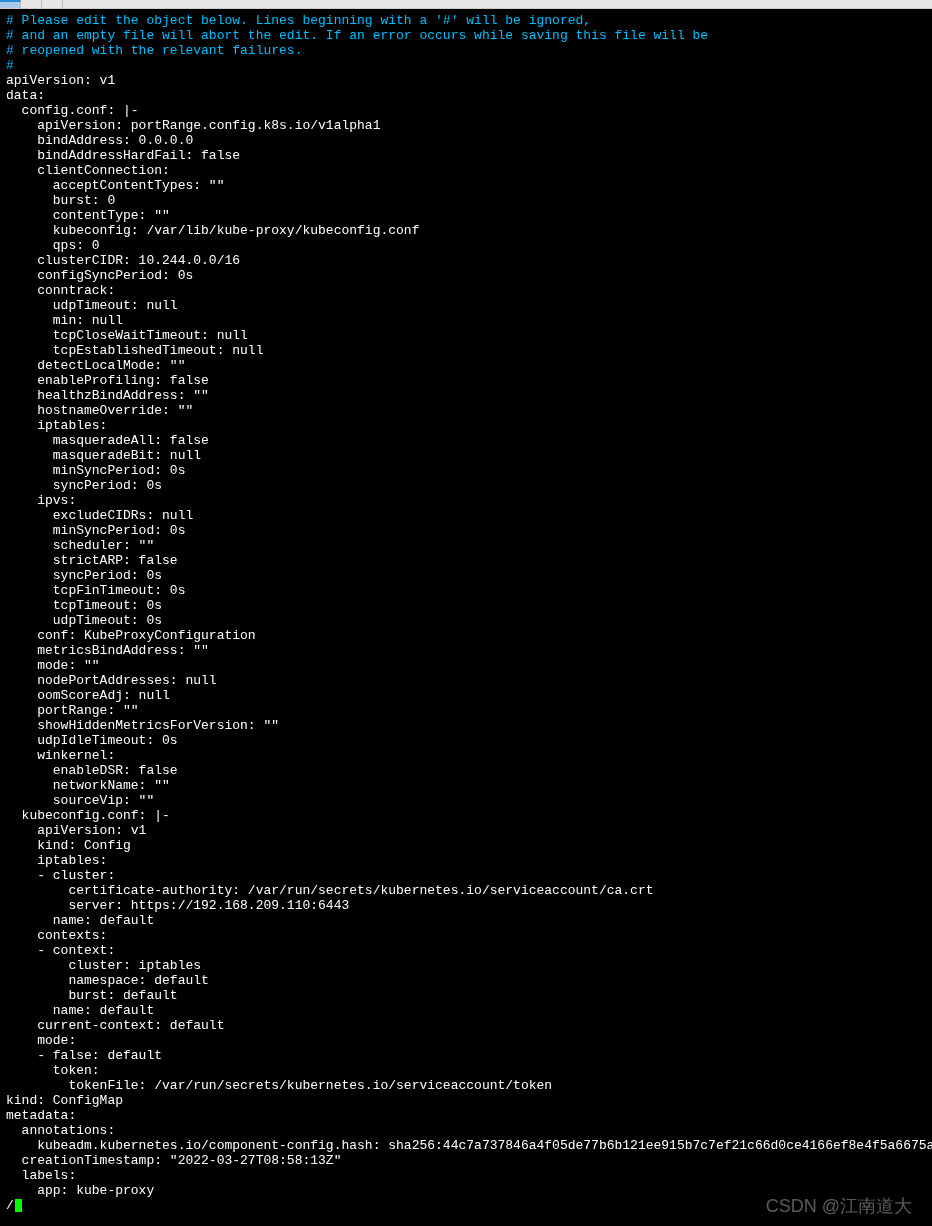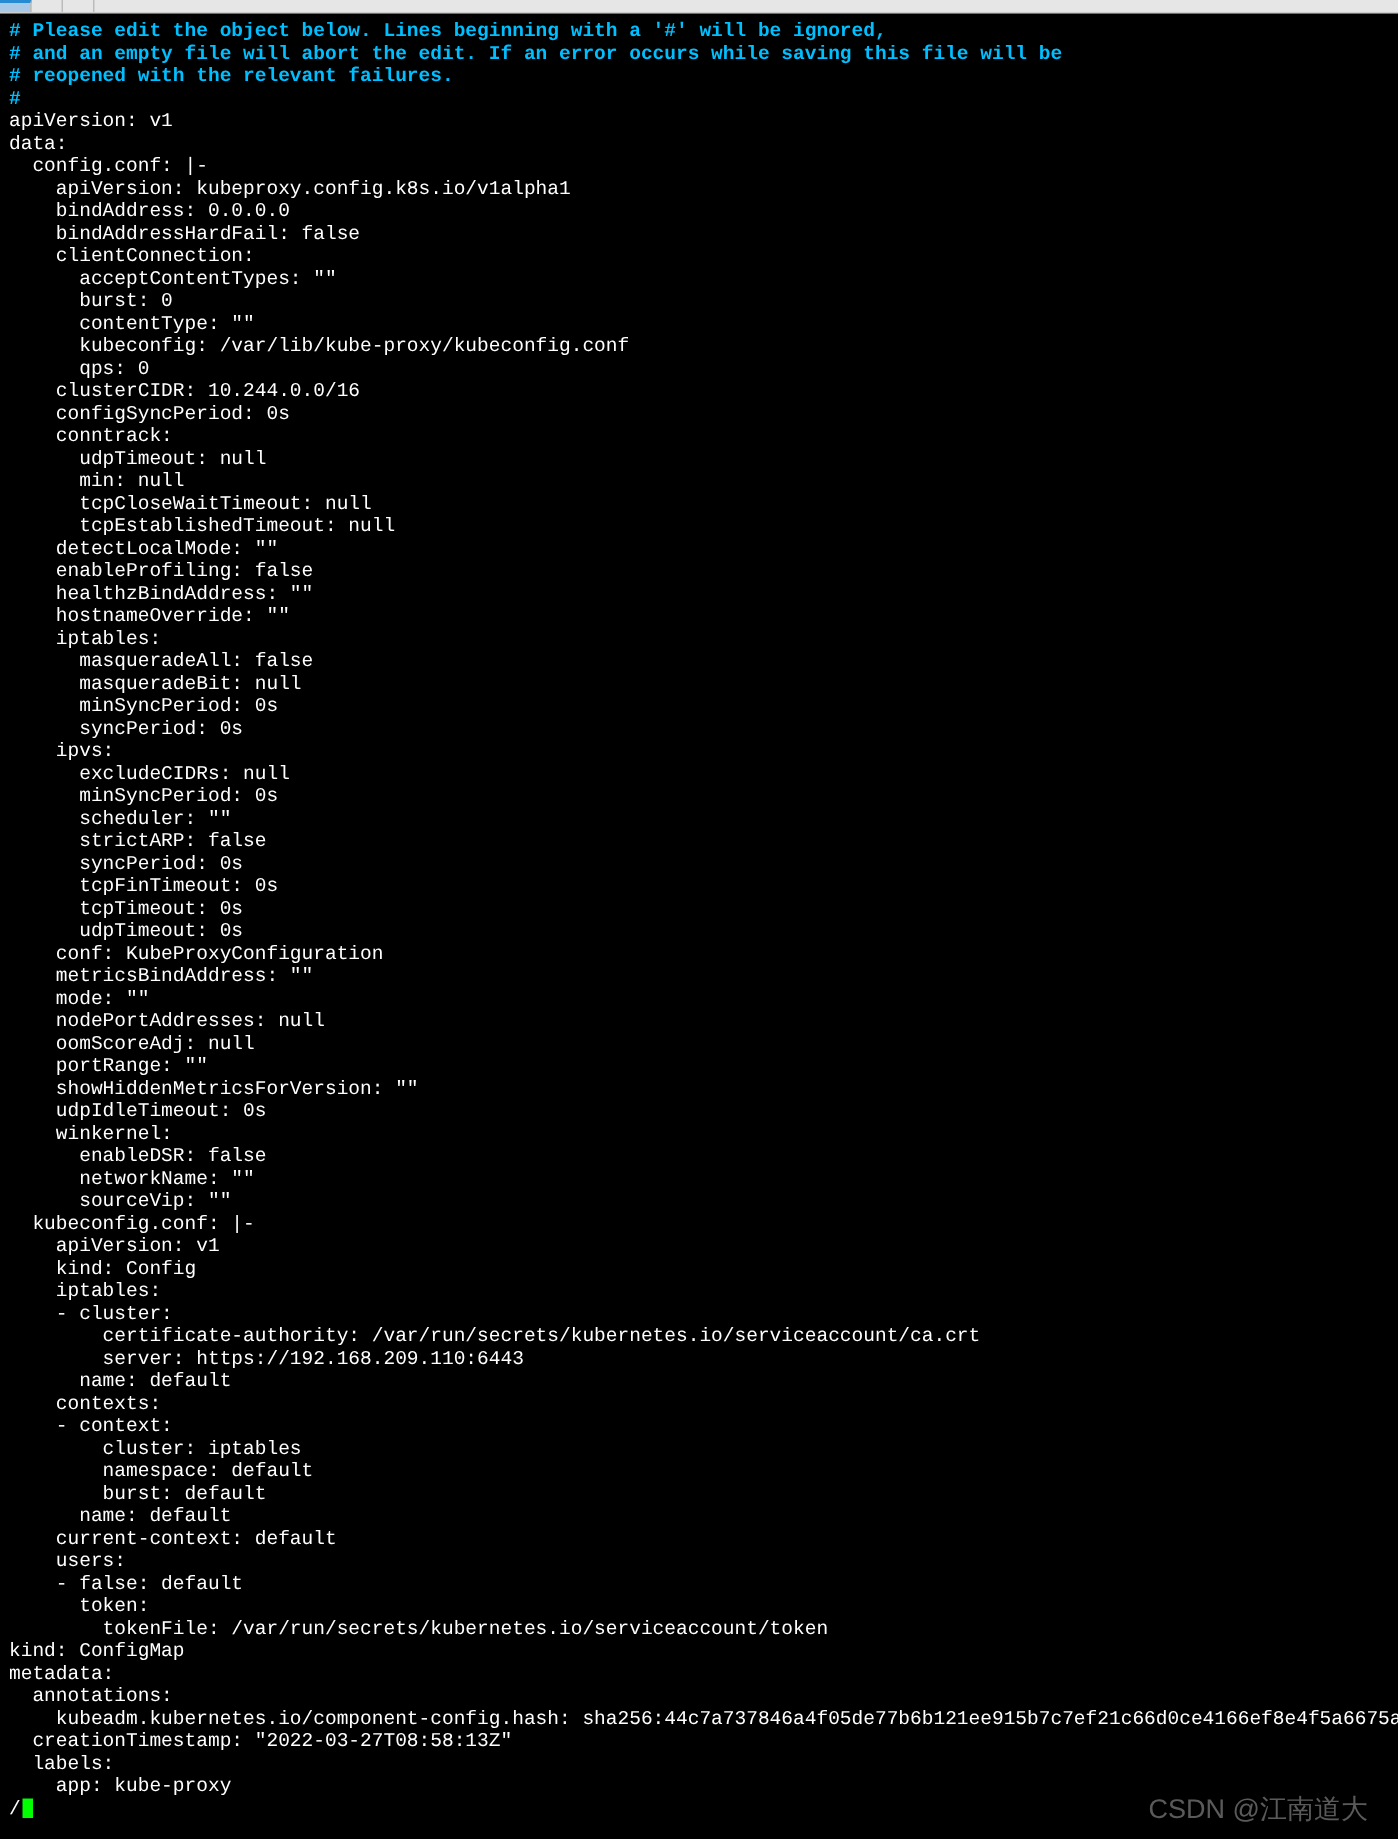--- a/index.html
+++ b/index.html
@@ -32,21 +32,21 @@
   .terminal {
     background: #000;
     color: #fff;
     padding: 4px 6px 10px 6px;
     line-height: 15px;
     white-space: pre;
     font-family: "Consolas", "Courier New", monospace;
     min-height: 1210px;
     position: relative;
   }
-  .comment { color: #00bfff; font-weight: bold; }
+  .comment { color: #00bfff; }
   .prompt-line {
     display: flex;
     align-items: center;
   }
   .cursor {
     display: inline-block;
     width: 7px;
     height: 13px;
     background: #00ff00;
     margin-left: 1px;
@@ -71,21 +71,21 @@
   <div class="tab"></div>
 </div>
 
 <div class="terminal"><span class="comment"># Please edit the object below. Lines beginning with a '#' will be ignored,</span>
 <span class="comment"># and an empty file will abort the edit. If an error occurs while saving this file will be</span>
 <span class="comment"># reopened with the relevant failures.</span>
 <span class="comment">#</span>
 <span>apiVersion: v1</span>
 <span>data:</span>
 <span>  config.conf: |-</span>
-<span>    apiVersion: kubeproxy.config.k8s.io/v1alpha1</span>
+<span>    apiVersion: portRange.config.k8s.io/v1alpha1</span>
 <span>    bindAddress: 0.0.0.0</span>
 <span>    bindAddressHardFail: false</span>
 <span>    clientConnection:</span>
 <span>      acceptContentTypes: ""</span>
 <span>      burst: 0</span>
 <span>      contentType: ""</span>
 <span>      kubeconfig: /var/lib/kube-proxy/kubeconfig.conf</span>
 <span>      qps: 0</span>
 <span>    clusterCIDR: 10.244.0.0/16</span>
 <span>    configSyncPeriod: 0s</span>
@@ -132,21 +132,21 @@
 <span>        certificate-authority: /var/run/secrets/kubernetes.io/serviceaccount/ca.crt</span>
 <span>        server: https://192.168.209.110:6443</span>
 <span>      name: default</span>
 <span>    contexts:</span>
 <span>    - context:</span>
 <span>        cluster: iptables</span>
 <span>        namespace: default</span>
 <span>        burst: default</span>
 <span>      name: default</span>
 <span>    current-context: default</span>
-<span>    users:</span>
+<span>    mode:</span>
 <span>    - false: default</span>
 <span>      token:</span>
 <span>        tokenFile: /var/run/secrets/kubernetes.io/serviceaccount/token</span>
 <span>kind: ConfigMap</span>
 <span>metadata:</span>
 <span>  annotations:</span>
 <span>    kubeadm.kubernetes.io/component-config.hash: sha256:44c7a737846a4f05de77b6b121ee915b7c7ef21c66d0ce4166ef8e4f5a6675a8</span>
 <span>  creationTimestamp: "2022-03-27T08:58:13Z"</span>
 <span>  labels:</span>
 <span>    app: kube-proxy</span>

